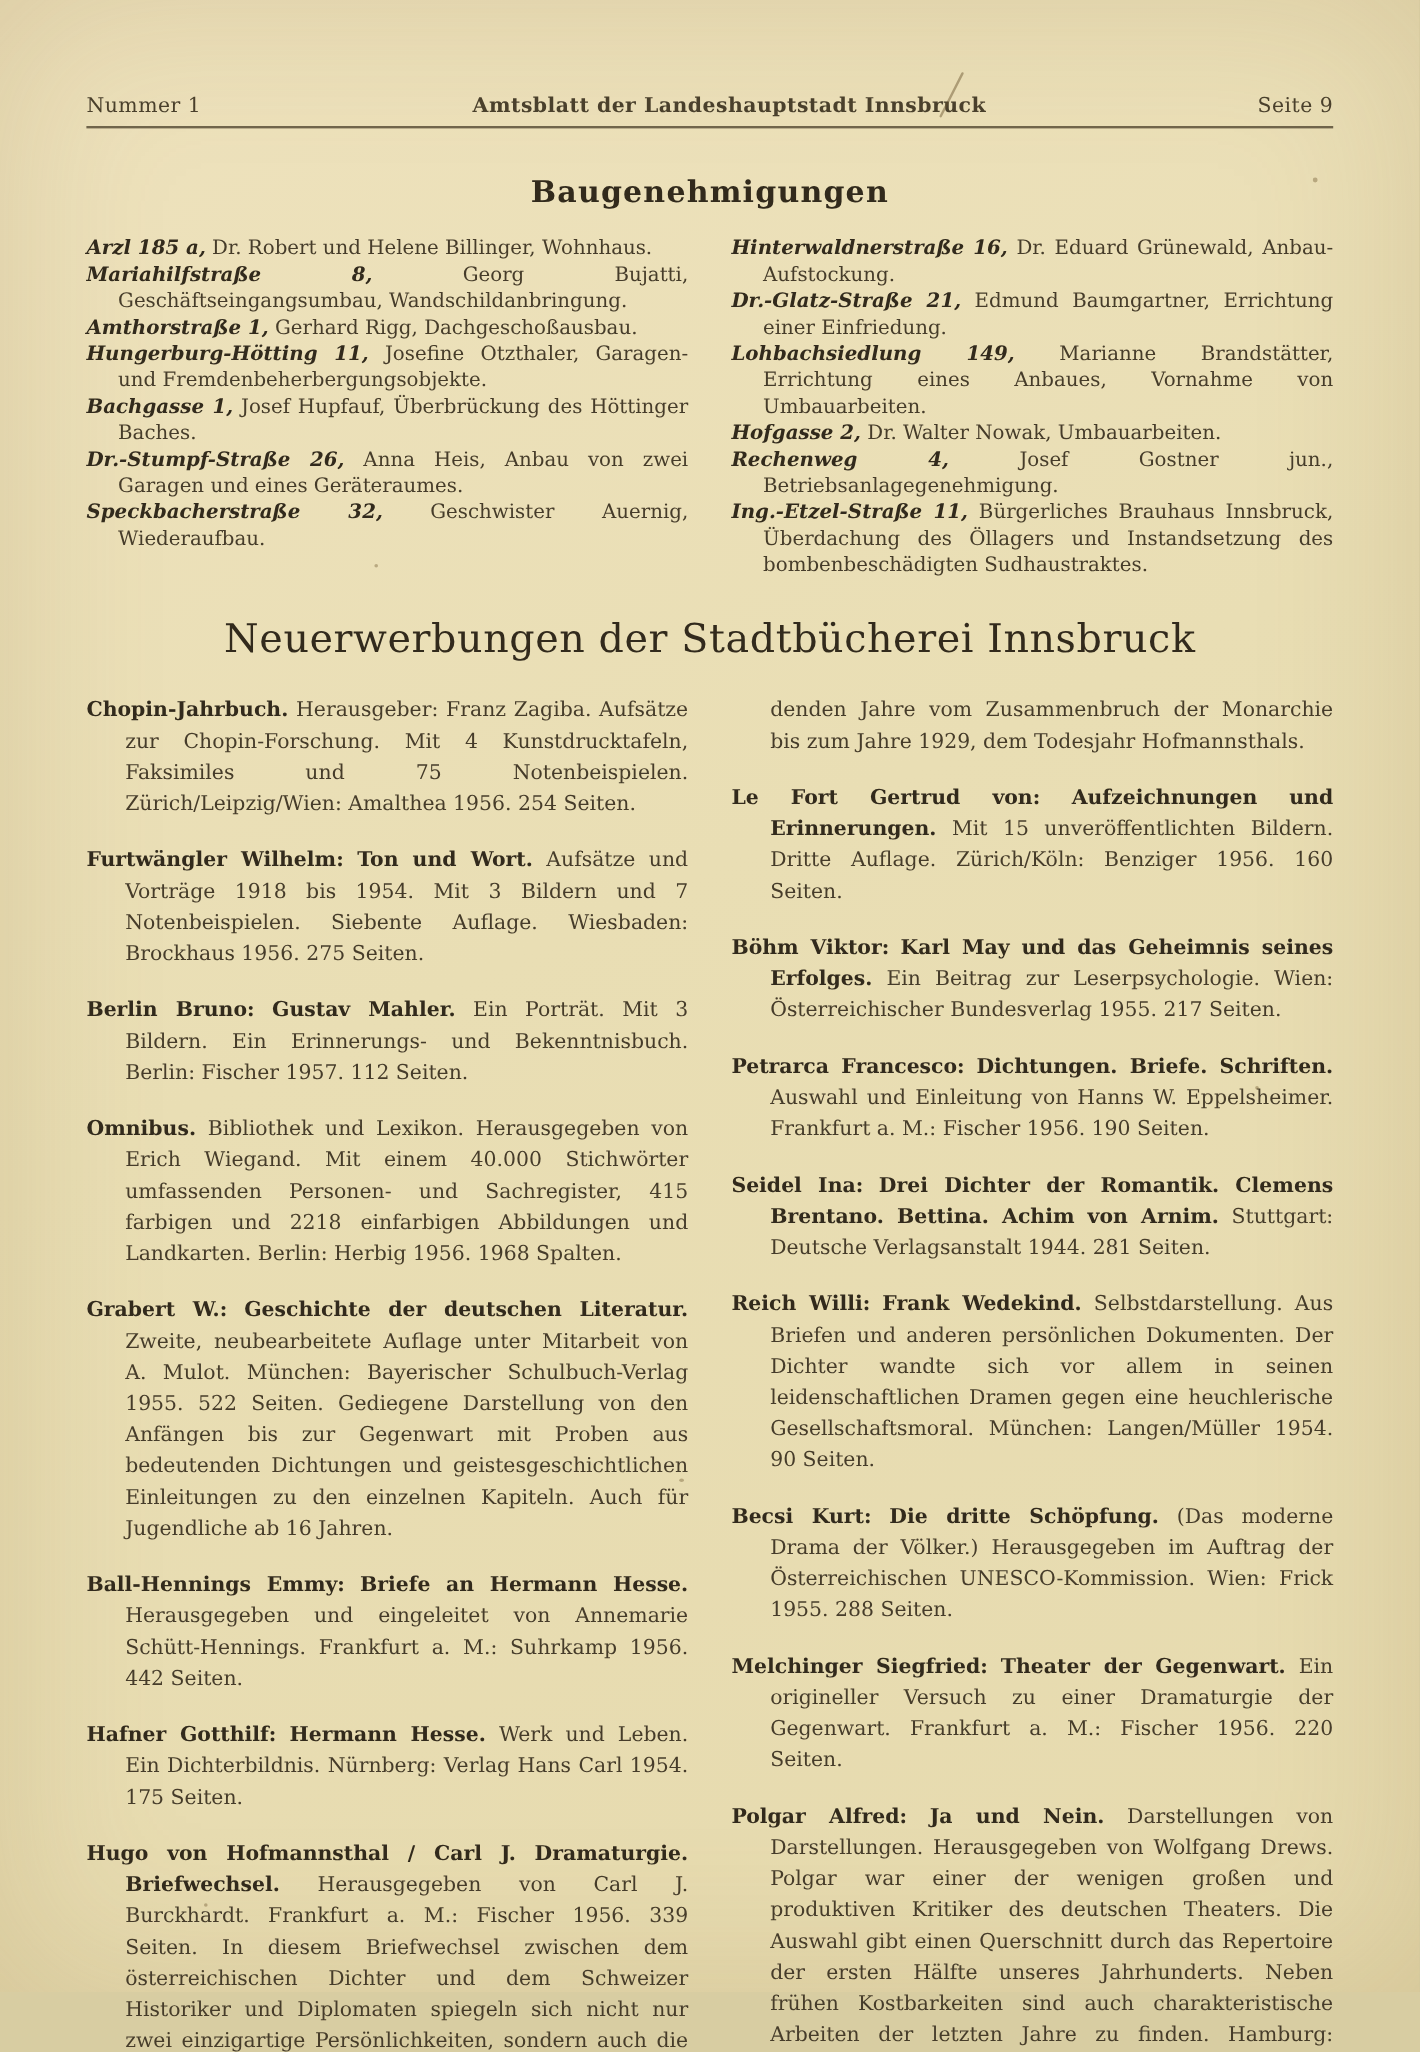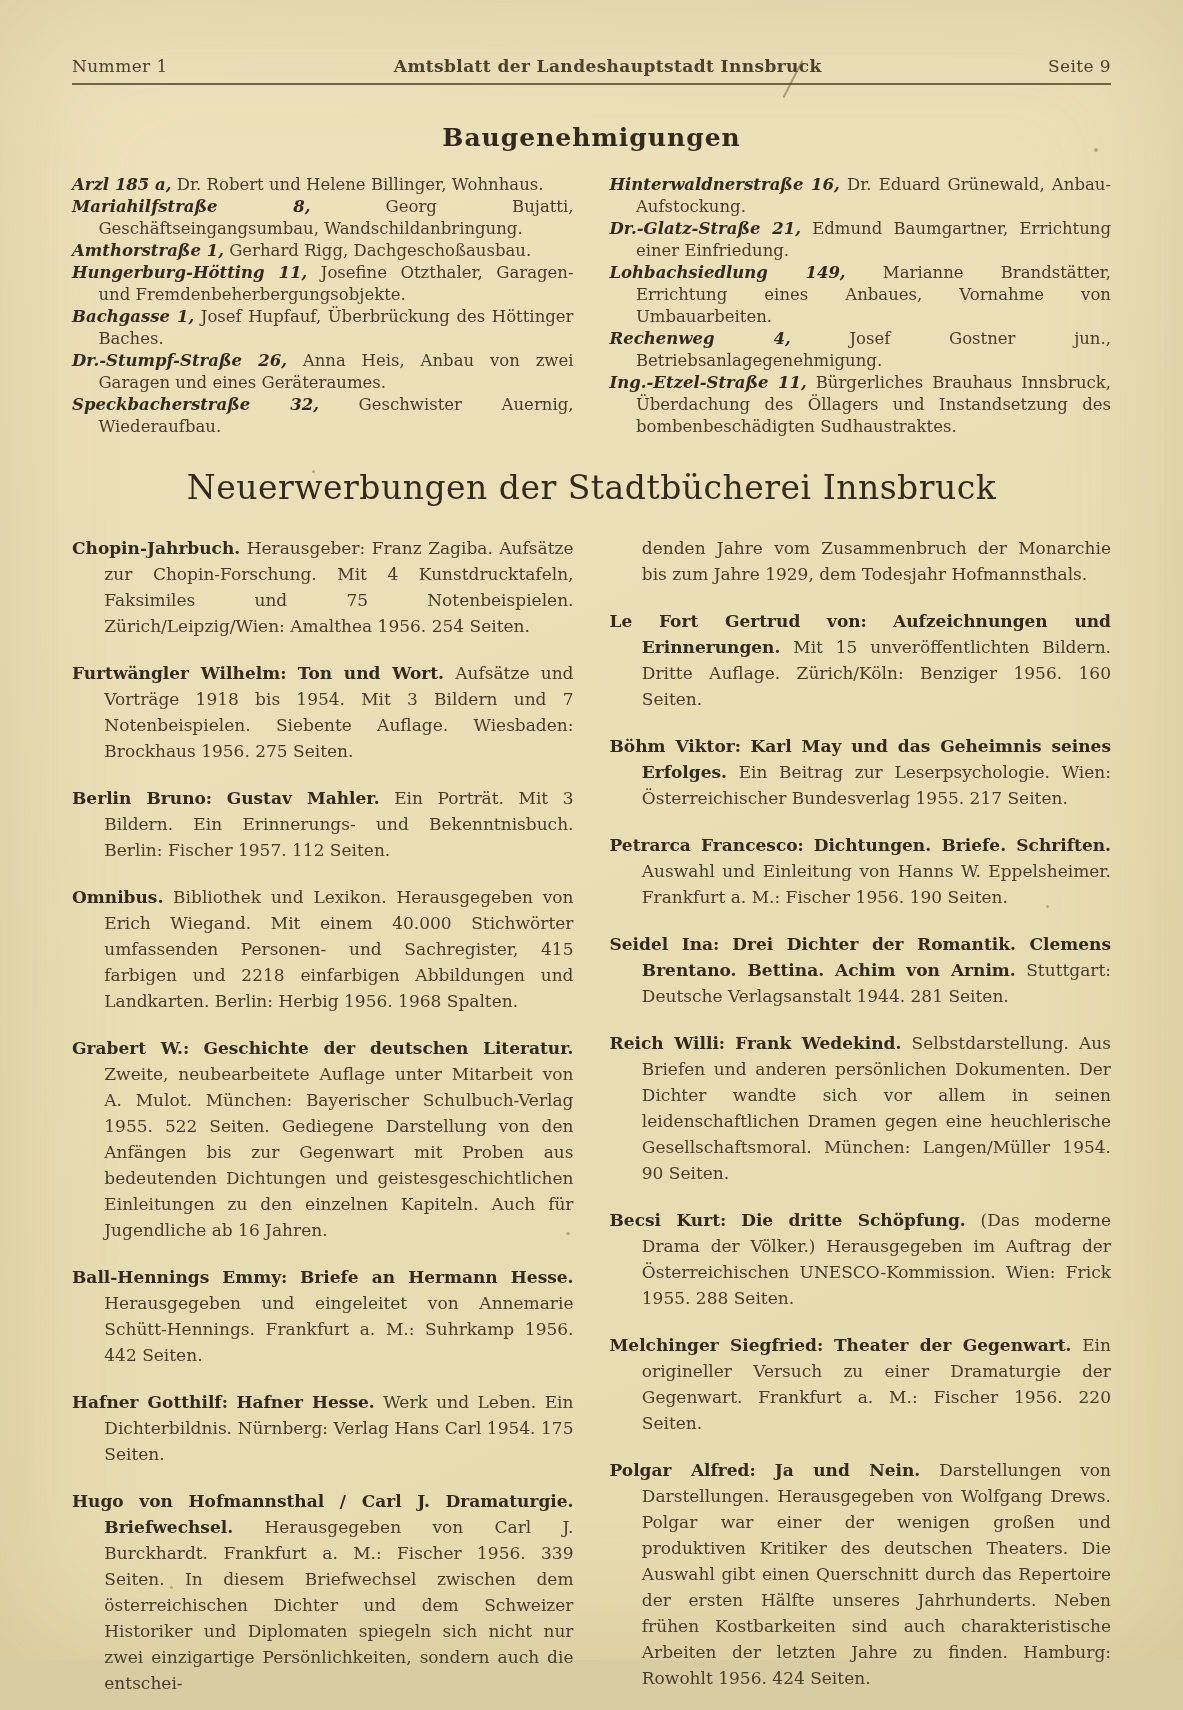--- a/index.html
+++ b/index.html
@@ -12,21 +12,21 @@
   body{
     width:1183px;height:1710px;
     background:#d8cda2;
     font-family:"DejaVu Serif","Liberation Serif",serif;
     overflow:hidden;
   }
   .page{
     position:relative;
     width:1183px;height:1660px;
     box-sizing:border-box;
-    padding:56px 72px 0 72px;
+    padding:78px 72px 0 72px;
     background:linear-gradient(155deg,#eee2bd 0%,var(--paper) 45%,#e6daae 100%);
     box-shadow:inset 0 0 140px rgba(140,110,55,.20);
     color:var(--ink);
   }
   
   .masthead{
     display:flex;justify-content:space-between;align-items:baseline;
     font-size:17px;color:#4a402c;letter-spacing:.4px;
   }
   .masthead .center{flex:1;text-align:center;font-weight:bold;}
@@ -123,20 +123,21 @@
 
     </div>
     <div class="col">
 
         <p class="permit-entry"><b>Hinterwaldnerstraße 16,</b> <span>Dr. Eduard Grünewald, Anbau-Aufstockung.</span></p>
 
         <p class="permit-entry"><b>Dr.-Glatz-Straße 21,</b> <span>Edmund Baumgartner, Errichtung einer Einfriedung.</span></p>
 
         <p class="permit-entry"><b>Lohbachsiedlung 149,</b> <span>Marianne Brandstätter, Errichtung eines Anbaues, Vornahme von Umbauarbeiten.</span></p>
 
+        <p class="permit-entry"><b>Hofgasse 2,</b> <span>Dr. Walter Nowak, Umbauarbeiten.</span></p>
 
         <p class="permit-entry"><b>Rechenweg 4,</b> <span>Josef Gostner jun., Betriebsanlagegenehmigung.</span></p>
 
         <p class="permit-entry"><b>Ing.-Etzel-Straße 11,</b> <span>Bürgerliches Brauhaus Innsbruck, Überdachung des Öllagers und Instandsetzung des bombenbeschädigten Sudhaustraktes.</span></p>
 
     </div>
   </div>
 
   <h2 class="section-title">Neuerwerbungen der Stadtbücherei Innsbruck</h2>
 
@@ -148,21 +149,21 @@
         <p class="book-entry"><b>Furtwängler Wilhelm:</b> <b>Ton und Wort.</b> <span>Aufsätze und Vorträge 1918 bis 1954. Mit 3 Bildern und 7 Notenbeispielen. Siebente Auflage. Wiesbaden: Brockhaus 1956. 275 Seiten.</span></p>
 
         <p class="book-entry"><b>Berlin Bruno:</b> <b>Gustav Mahler.</b> <span>Ein Porträt. Mit 3 Bildern. Ein Erinnerungs- und Bekenntnisbuch. Berlin: Fischer 1957. 112 Seiten.</span></p>
 
         <p class="book-entry"> <b>Omnibus.</b> <span>Bibliothek und Lexikon. Herausgegeben von Erich Wiegand. Mit einem 40.000 Stichwörter umfassenden Personen- und Sachregister, 415 farbigen und 2218 einfarbigen Abbildungen und Landkarten. Berlin: Herbig 1956. 1968 Spalten.</span></p>
 
         <p class="book-entry"><b>Grabert W.:</b> <b>Geschichte der deutschen Literatur.</b> <span>Zweite, neubearbeitete Auflage unter Mitarbeit von A. Mulot. München: Bayerischer Schulbuch-Verlag 1955. 522 Seiten. Gediegene Darstellung von den Anfängen bis zur Gegenwart mit Proben aus bedeutenden Dichtungen und geistesgeschichtlichen Einleitungen zu den einzelnen Kapiteln. Auch für Jugendliche ab 16 Jahren.</span></p>
 
         <p class="book-entry"><b>Ball-Hennings Emmy:</b> <b>Briefe an Hermann Hesse.</b> <span>Herausgegeben und eingeleitet von Annemarie Schütt-Hennings. Frankfurt a. M.: Suhrkamp 1956. 442 Seiten.</span></p>
 
-        <p class="book-entry"><b>Hafner Gotthilf:</b> <b>Hafner Hesse.</b> <span>Werk und Leben. Ein Dichterbildnis. Nürnberg: Verlag Hans Carl 1954. 175 Seiten.</span></p>
+        <p class="book-entry"><b>Hafner Gotthilf:</b> <b>Hermann Hesse.</b> <span>Werk und Leben. Ein Dichterbildnis. Nürnberg: Verlag Hans Carl 1954. 175 Seiten.</span></p>
 
         <p class="book-entry"> <b>Hugo von Hofmannsthal / Carl J. Dramaturgie. Briefwechsel.</b> <span>Herausgegeben von Carl J. Burckhardt. Frankfurt a. M.: Fischer 1956. 339 Seiten. In diesem Briefwechsel zwischen dem österreichischen Dichter und dem Schweizer Historiker und Diplomaten spiegeln sich nicht nur zwei einzigartige Persönlichkeiten, sondern auch die entschei-</span></p>
 
     </div>
     <div class="col">
 
         <p class="book-entry continuation">  <span>denden Jahre vom Zusammenbruch der Monarchie bis zum Jahre 1929, dem Todesjahr Hofmannsthals.</span></p>
 
         <p class="book-entry"><b>Le Fort Gertrud von:</b> <b>Aufzeichnungen und Erinnerungen.</b> <span>Mit 15 unveröffentlichten Bildern. Dritte Auflage. Zürich/Köln: Benziger 1956. 160 Seiten.</span></p>
 

